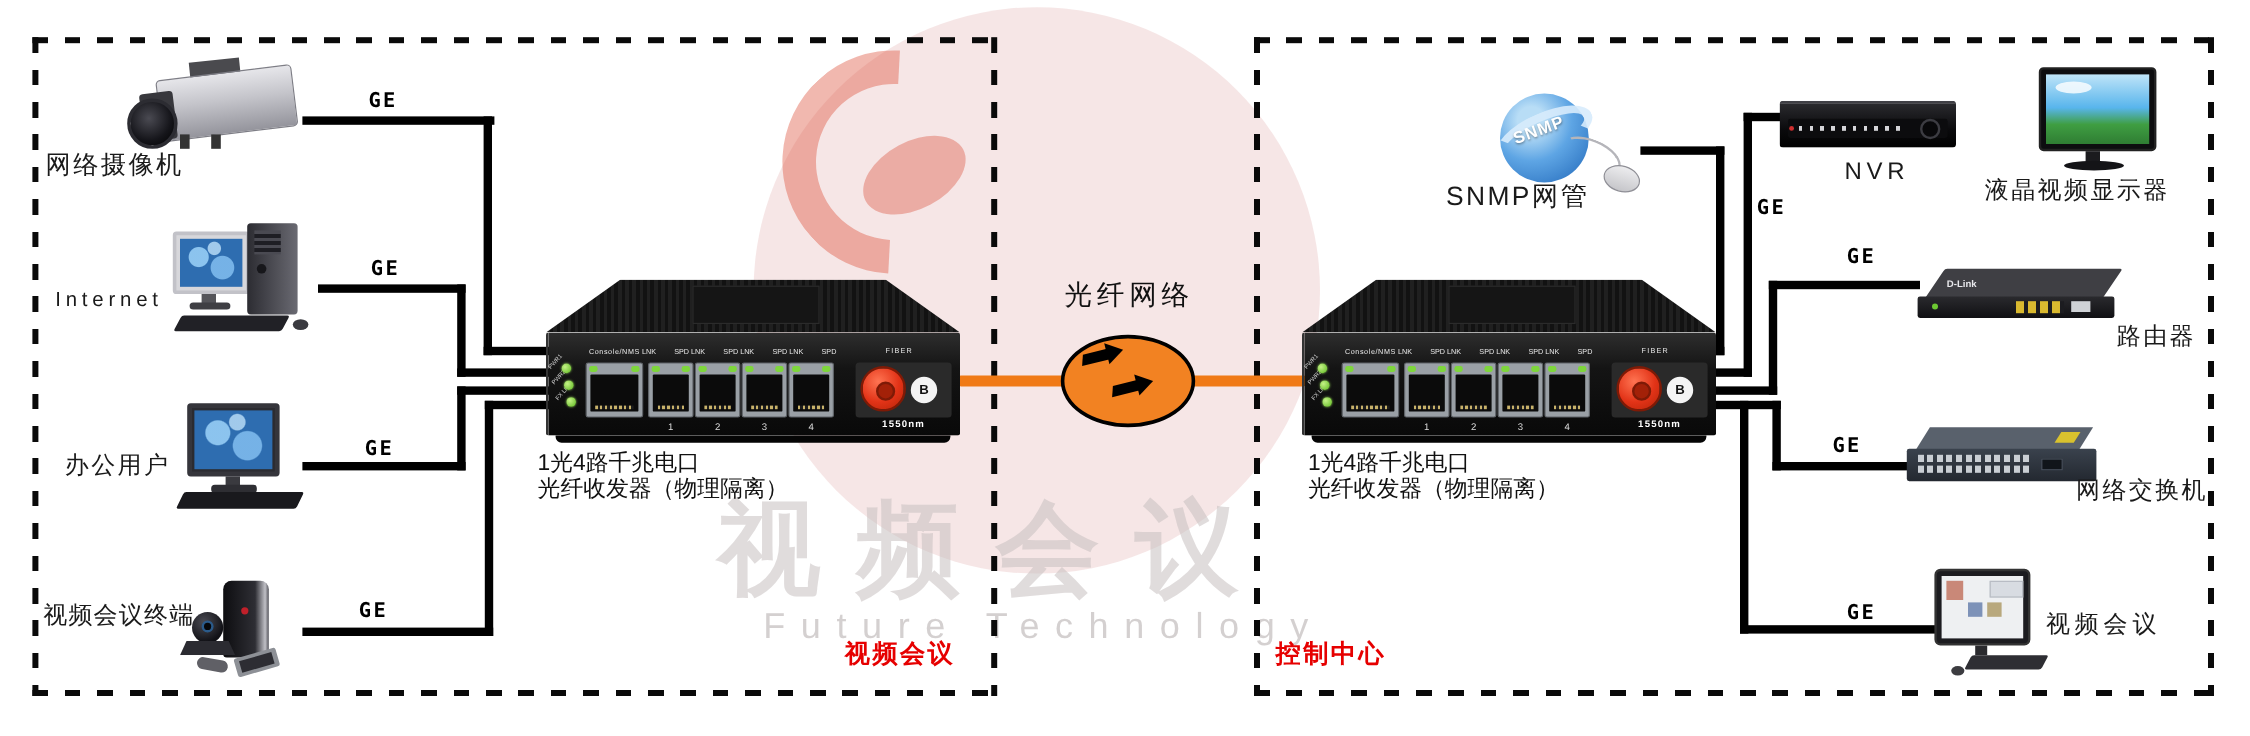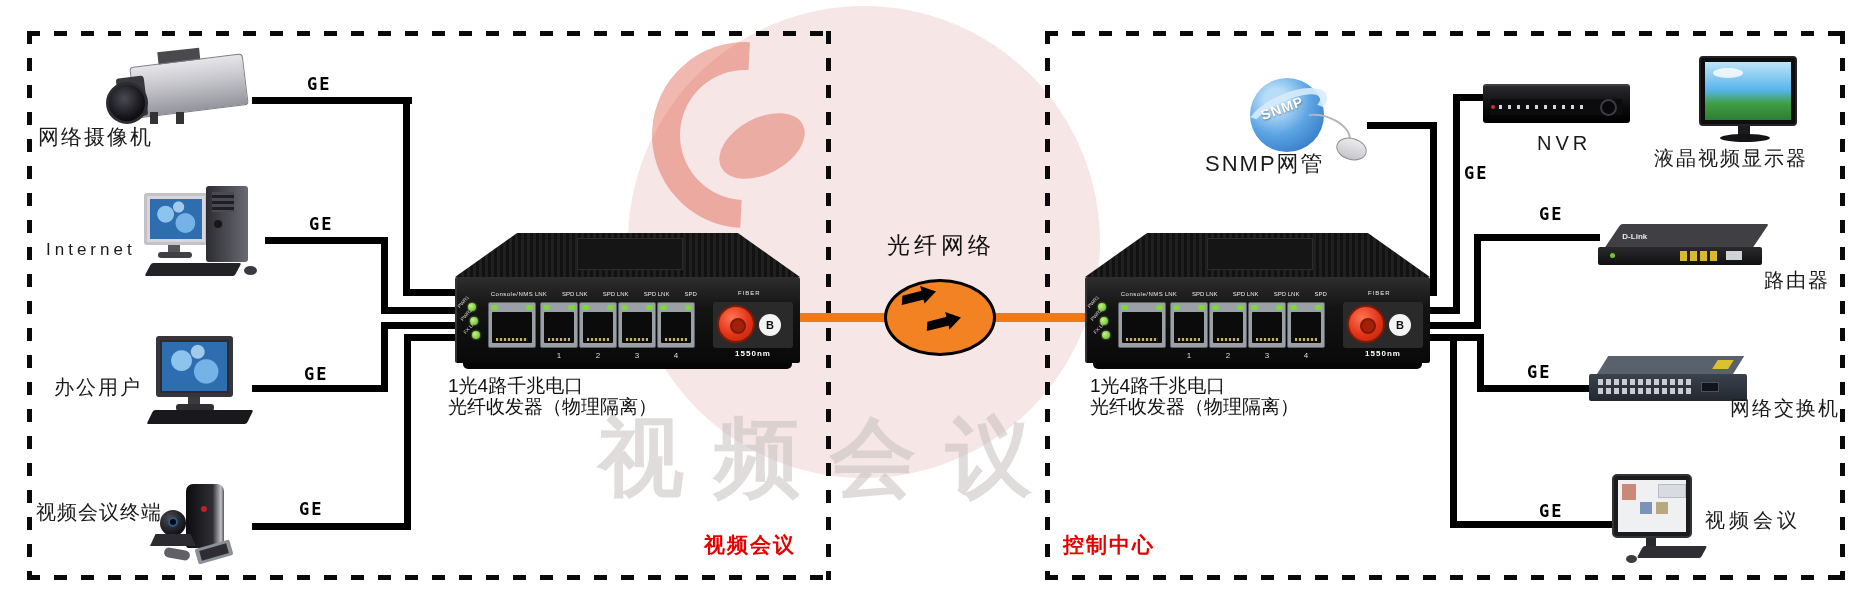--- a/index.html
+++ b/index.html
@@ -85,20 +85,21 @@
 </style>
 </head>
 <body>
 
 <div id="canvas">
 
   <div class="wm-circle"></div>
   <div class="wm-ring"></div>
   <div class="wm-blob"></div>
   <div class="wm-cn">视频会议</div>
+  <div class="wm-en">Future Technology</div>
 
   <div class="dbox" style="left:27px;top:31px;width:804px;height:549px;">
     <div class="e h t"></div>
       <div class="e h b"></div>
       <div class="e v l"></div>
       <div class="e v r"></div>
   </div>
   <div class="dbox" style="left:1045px;top:31px;width:800px;height:549px;">
     <div class="e h t"></div>
       <div class="e h b"></div>

